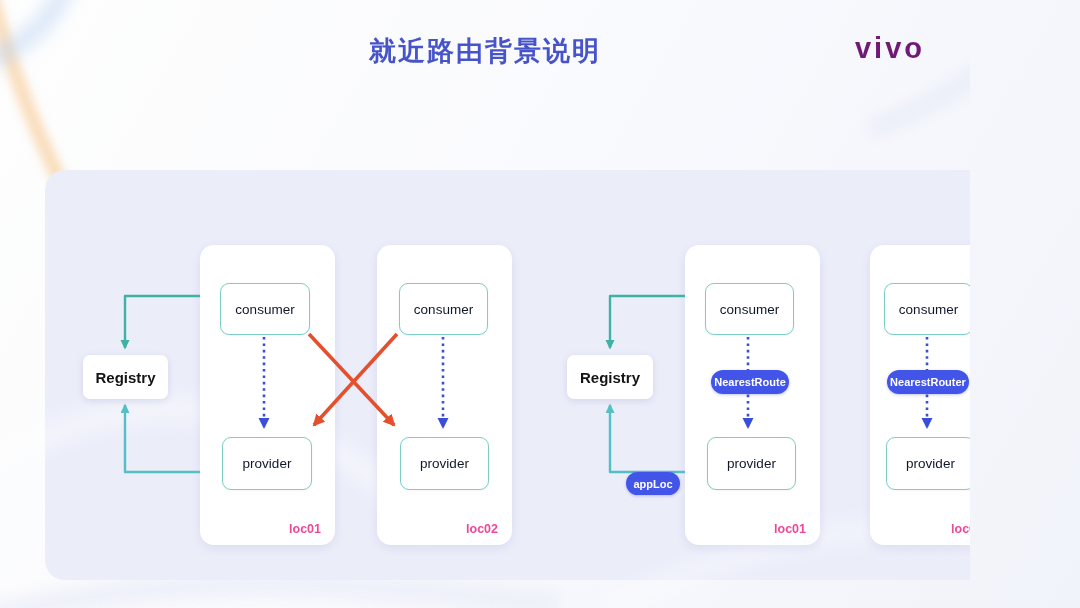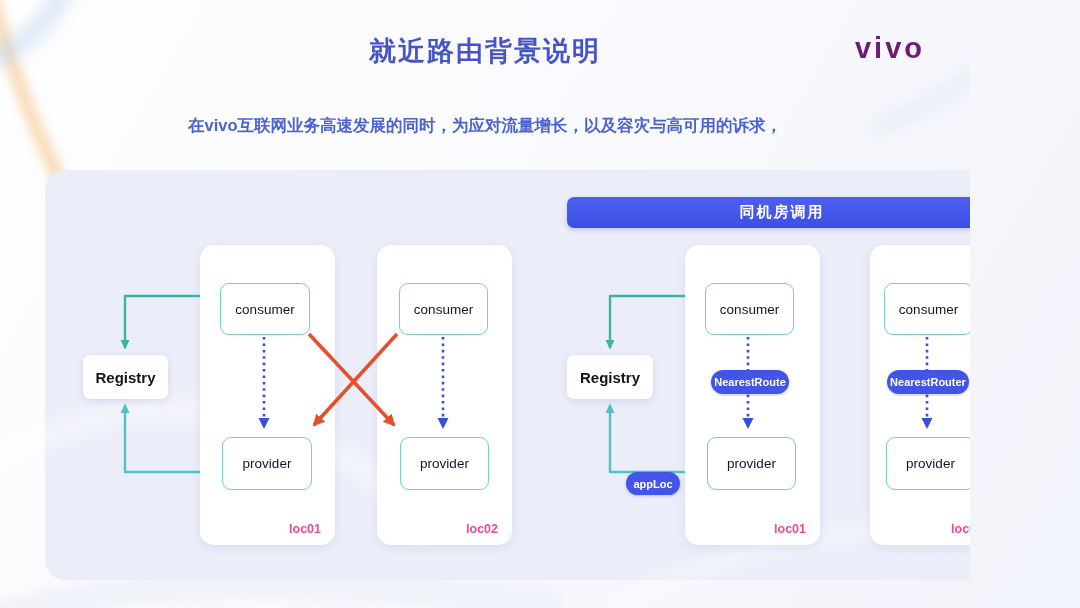--- a/index.html
+++ b/index.html
@@ -85,31 +85,29 @@
     </defs>
     <path d="M -15,-30 C 25,140 120,340 330,560" fill="none" stroke="#f6c488" stroke-width="15" opacity="0.55" filter="url(#blur5)"></path>
     <path d="M -40,70 C 30,50 60,15 75,-40" fill="none" stroke="#bcd4f2" stroke-width="20" opacity="0.5" filter="url(#blur8)"></path>
     <path d="M 870,130 C 960,95 1030,45 1065,-20" fill="none" stroke="#e7ebf7" stroke-width="18" opacity="0.8" filter="url(#blur8)"></path>
     <path d="M -20,620 C 200,560 420,590 560,605" fill="none" stroke="#eef0f9" stroke-width="26" opacity="0.9" filter="url(#blur8)"></path>
   </svg>
 
   <div class="page-title">就近路由背景说明</div>
   <div class="logo">vivo</div>
   <div class="desc">
-    <div>在vivo互联网业务高速发展的同时，为应对流量增长，以及容灾与高可用的诉求，</div>
   </div>
 
   <div class="container"></div>
 
   <svg class="layer decor-over" viewBox="0 0 1080 608">
     <path d="M -20,470 C 170,355 330,420 430,530" fill="none" stroke="#ffffff" stroke-width="26" opacity="0.38" filter="url(#blur8)"></path>
     <path d="M 610,610 C 780,520 960,505 1100,560" fill="none" stroke="#ffffff" stroke-width="24" opacity="0.3" filter="url(#blur8)"></path>
   </svg>
 
-  <div class="section-header hdr-right">同机房调用</div>
 
   <div class="panel" style="left:200px;">
     <span class="loc-label">loc01</span>
   </div>
   <div class="panel" style="left:377px;">
     <span class="loc-label">loc02</span>
   </div>
   <div class="panel" style="left:685px;">
     <span class="loc-label">loc01</span>
   </div>

